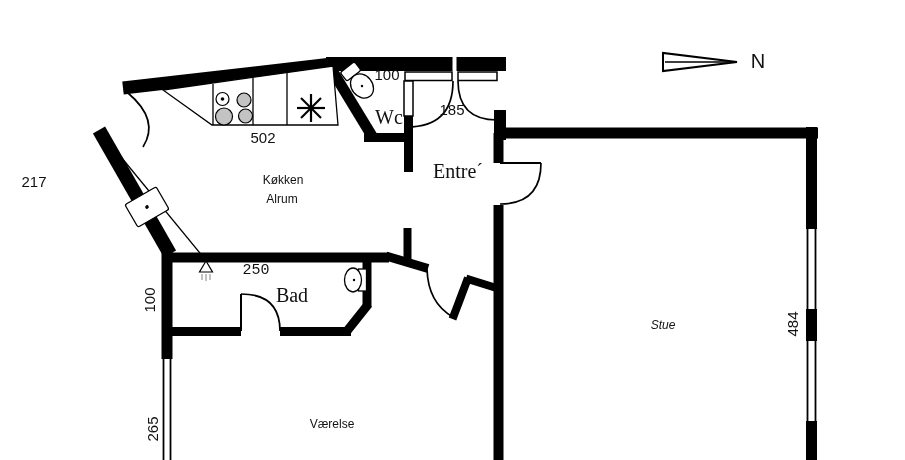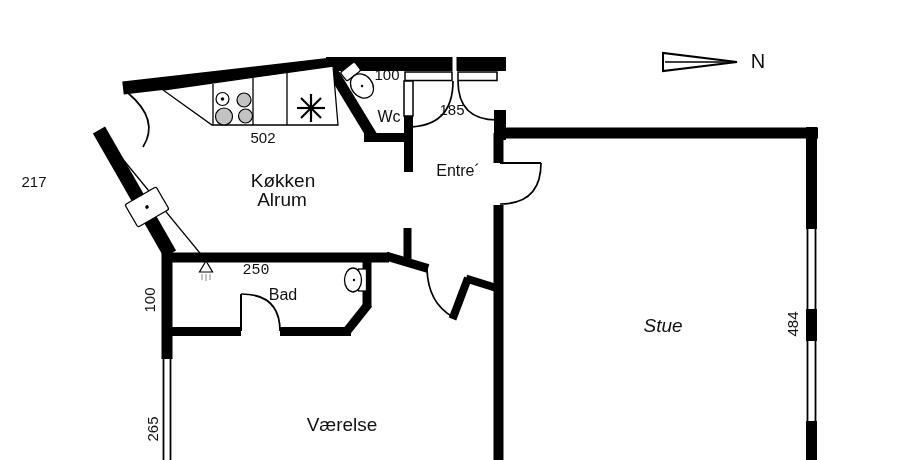--- a/index.html
+++ b/index.html
@@ -3,22 +3,22 @@
 <meta charset="utf-8">
 <style>
   html,body{margin:0;padding:0;background:#ffffff;}
   #plan{position:relative;width:905px;height:460px;background:#ffffff;overflow:hidden;
         font-family:"Liberation Sans", sans-serif;}
   #plan svg{position:absolute;left:0;top:0;}
   .lbl{position:absolute;transform:translate(-50%,-50%);white-space:nowrap;color:#111;
        font-family:"Liberation Sans", sans-serif;line-height:1;}
   .rot{transform:translate(-50%,-50%) rotate(-90deg);}
   .s15{font-size:15px;}
-  .s16{font-size:16px;}
-  .s17{font-size:19px;}
+  .s16{font-size:20px;font-family:Liberation Serif, serif;}
+  .s17{font-size:12px;}
   .s20{font-size:20px;}
 </style>
 </head>
 <body>
 
 <div id="plan">
 
   <svg width="905" height="460" viewBox="0 0 905 460">
 
     <g stroke="#000" fill="none">
@@ -145,22 +145,22 @@
     <g>
       <polygon points="663,53 663,71 737,62" fill="#fff" stroke="#000" stroke-width="2"></polygon>
       <path d="M665,62 L735,62" stroke="#000" stroke-width="1.5"></path>
     </g>
   </svg>
 
   <div class="lbl s17" style="left:283px;top:180px;">Køkken</div>
   <div class="lbl s17" style="left:282px;top:199px;">Alrum</div>
   <div class="lbl s16" style="left:389px;top:117px;">Wc</div>
   <div class="lbl s16" style="left:458px;top:171px;">Entre´</div>
-  <div class="lbl s16" style="left:283px;top:295px;">Bad</div>
-  <div class="lbl s17" style="left:332px;top:424px;margin-left:10px;">Værelse</div>
+  <div class="lbl s16" style="left:292px;top:295px;">Bad</div>
+  <div class="lbl s17" style="left:332px;top:424px;">Værelse</div>
   <div class="lbl s17" style="left:663px;top:325px;font-style:italic;">Stue</div>
 
   <div class="lbl s15" style="left:263px;top:137px;">502</div>
   <div class="lbl s15" style="left:387px;top:74px;">100</div>
   <div class="lbl s15" style="left:452px;top:109px;">185</div>
   <div class="lbl s15" style="left:34px;top:181px;">217</div>
   <div class="lbl s15" style="left:256px;top:270px;font-family:Liberation Mono, monospace;">250</div>
   <div class="lbl s15 rot" style="left:149px;top:300px;">100</div>
   <div class="lbl s15 rot" style="left:152px;top:429px;">265</div>
   <div class="lbl s15 rot" style="left:792px;top:324px;">484</div>

